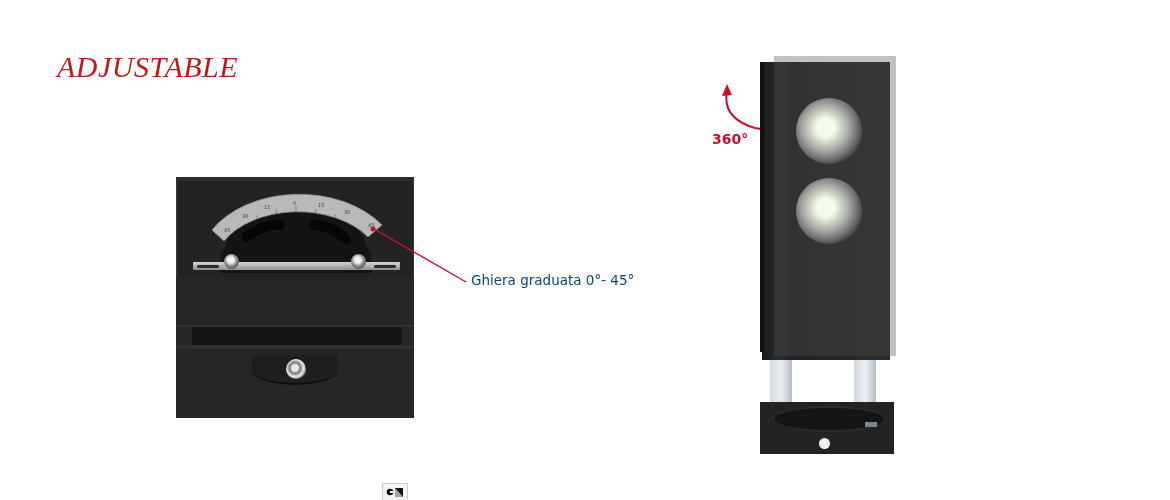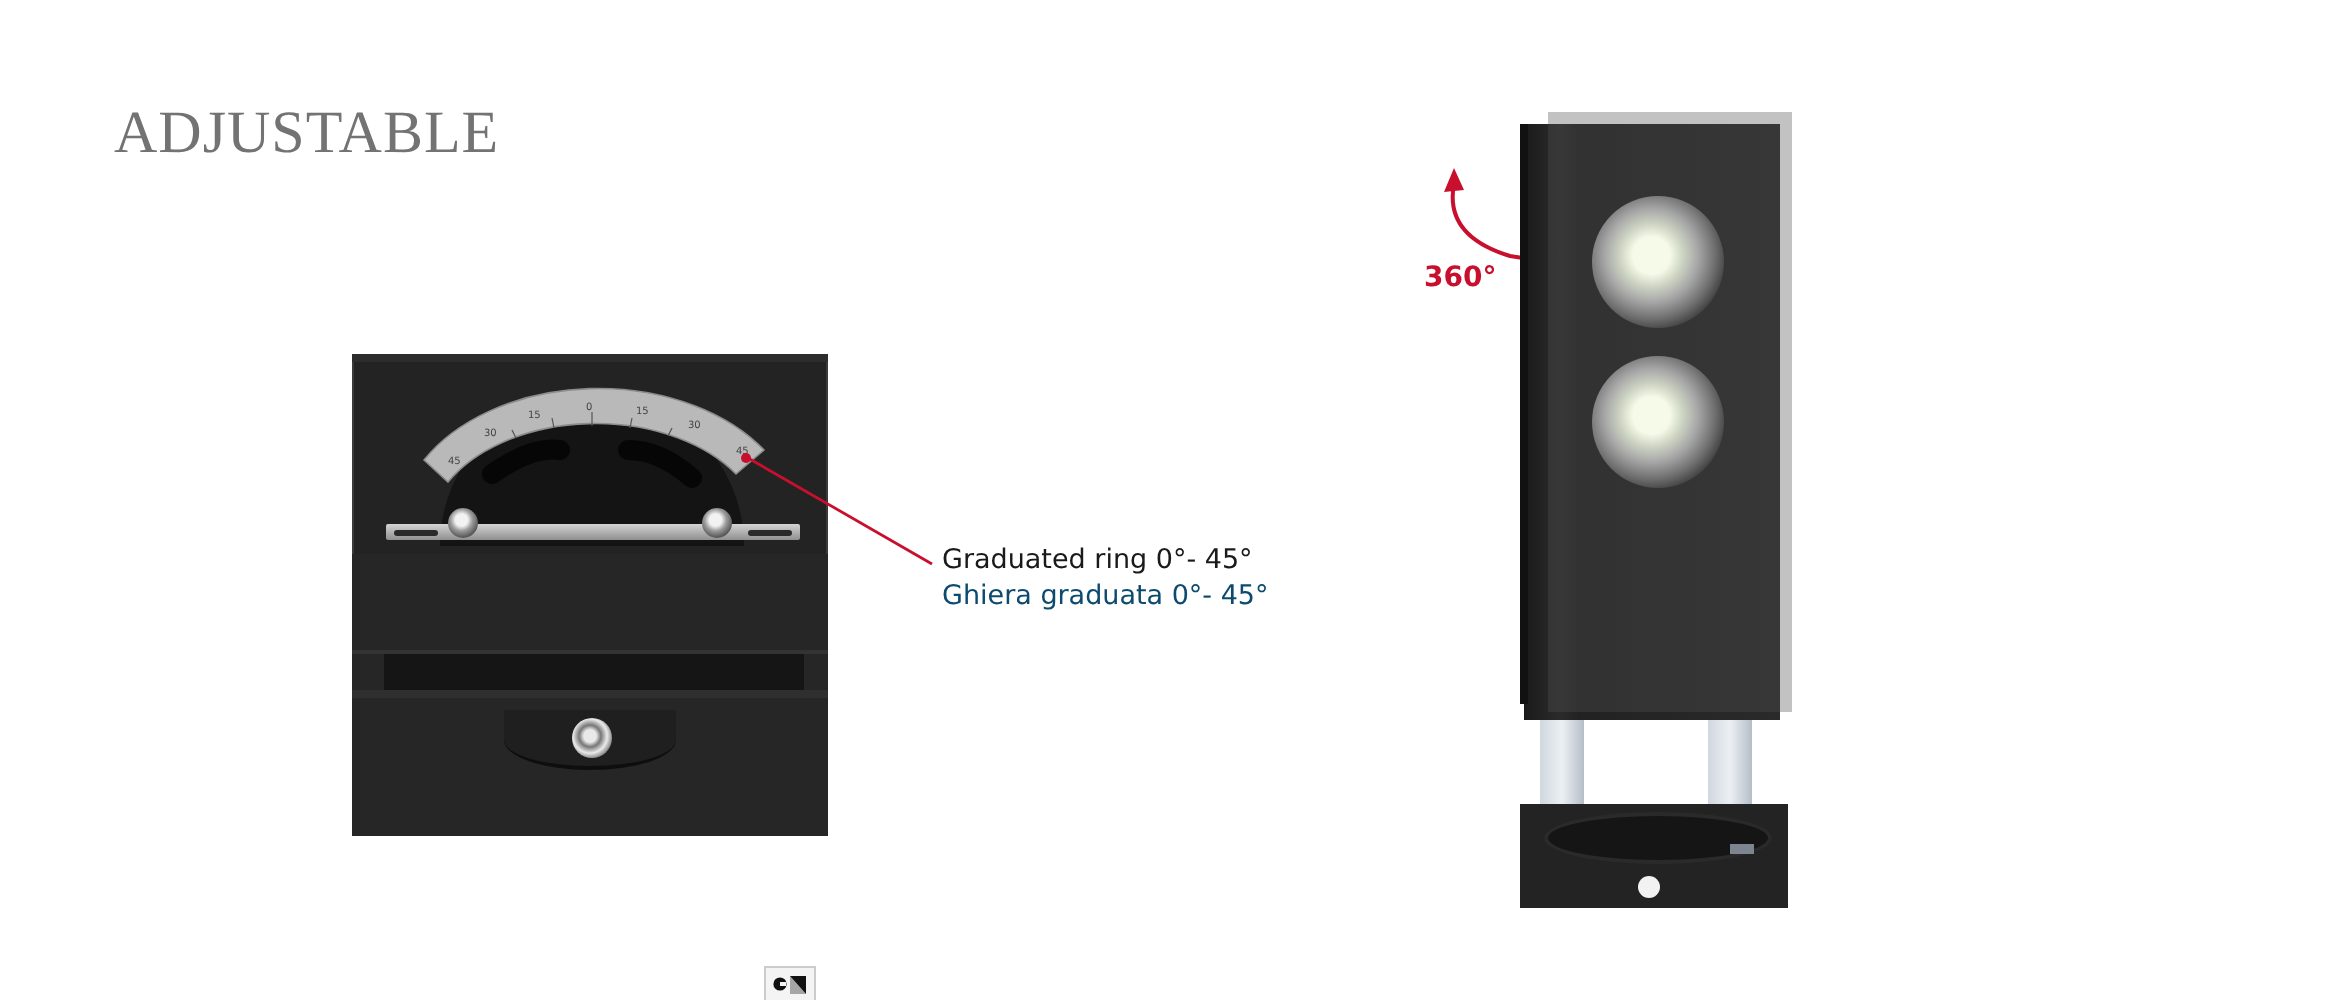--- a/index.html
+++ b/index.html
@@ -1,18 +1,18 @@
 <!DOCTYPE html>
 <html><head>
 <meta charset="utf-8">
 <style>
   html, body { margin:0; padding:0; background:#ffffff; }
   body { width:1170px; height:500px; position:relative; overflow:hidden; font-family:"Liberation Sans", sans-serif; }
   .heading { position:absolute; left:57px; top:50px; font-family:"Liberation Serif","DejaVu Serif", serif; font-size:30px; line-height:33px; letter-spacing:0.5px; }
-  .heading .en { color:#737373; }
+  .heading .en { color:#b91c1c;font-style:italic; }
   .heading .it { color:#6a6a6a; }
 
   
   .bracket { position:absolute; left:176px; top:177px; width:238px; height:241px; background:#232323; box-shadow: inset 0 0 0 1px #3a3a3a; }
   .bracket .topband { position:absolute; left:0; top:0; width:100%; height:4px; background:#2d2d2d; }
   .ring { position:absolute; left:0; top:0; width:238px; height:100px; }
   .plate { position:absolute; left:17px; top:85px; width:207px; height:8px; background:linear-gradient(#d4d4d4,#8f8f8f); border-radius:1px; }
   .plate .slot { position:absolute; top:3px; width:22px; height:3px; background:#2a2a2a; border-radius:2px; }
   .screw { position:absolute; width:15px; height:15px; border-radius:50%; background:radial-gradient(circle at 45% 40%, #f2f2f2 0 25%, #9a9a9a 45%, #5a5a5a 70%, #2b2b2b 100%); }
   .lower { position:absolute; left:0; top:100px; width:238px; height:141px; background:#262626; }
@@ -105,21 +105,20 @@
 
 <svg class="leader" viewBox="0 0 1170 500" width="1170" height="500">
   <line x1="374" y1="229" x2="466" y2="282" stroke="#c8102e" stroke-width="1.4"></line>
 
   <path d="M727 92 Q722 118 755 128 Q800 136 852 126" stroke="#c8102e" stroke-width="2" fill="none"></path>
   <polygon points="727,84 722,96 732,95" fill="#c8102e"></polygon>
   <polygon points="856,125 846,120 847,131" fill="#c8102e"></polygon>
 </svg>
 
 <div class="callout">
-  <div class="en">Graduated ring 0°- 45°</div>
   <div class="it">Ghiera graduata 0°- 45°</div>
 </div>
 
 <div class="proj">
   <div class="proj-body"></div>
   <div class="ghost"></div>
   <div class="ghost2"></div>
   <div class="lens" style="left:34px; top:36px"></div>
   <div class="lens" style="left:34px; top:116px"></div>
 </div>

